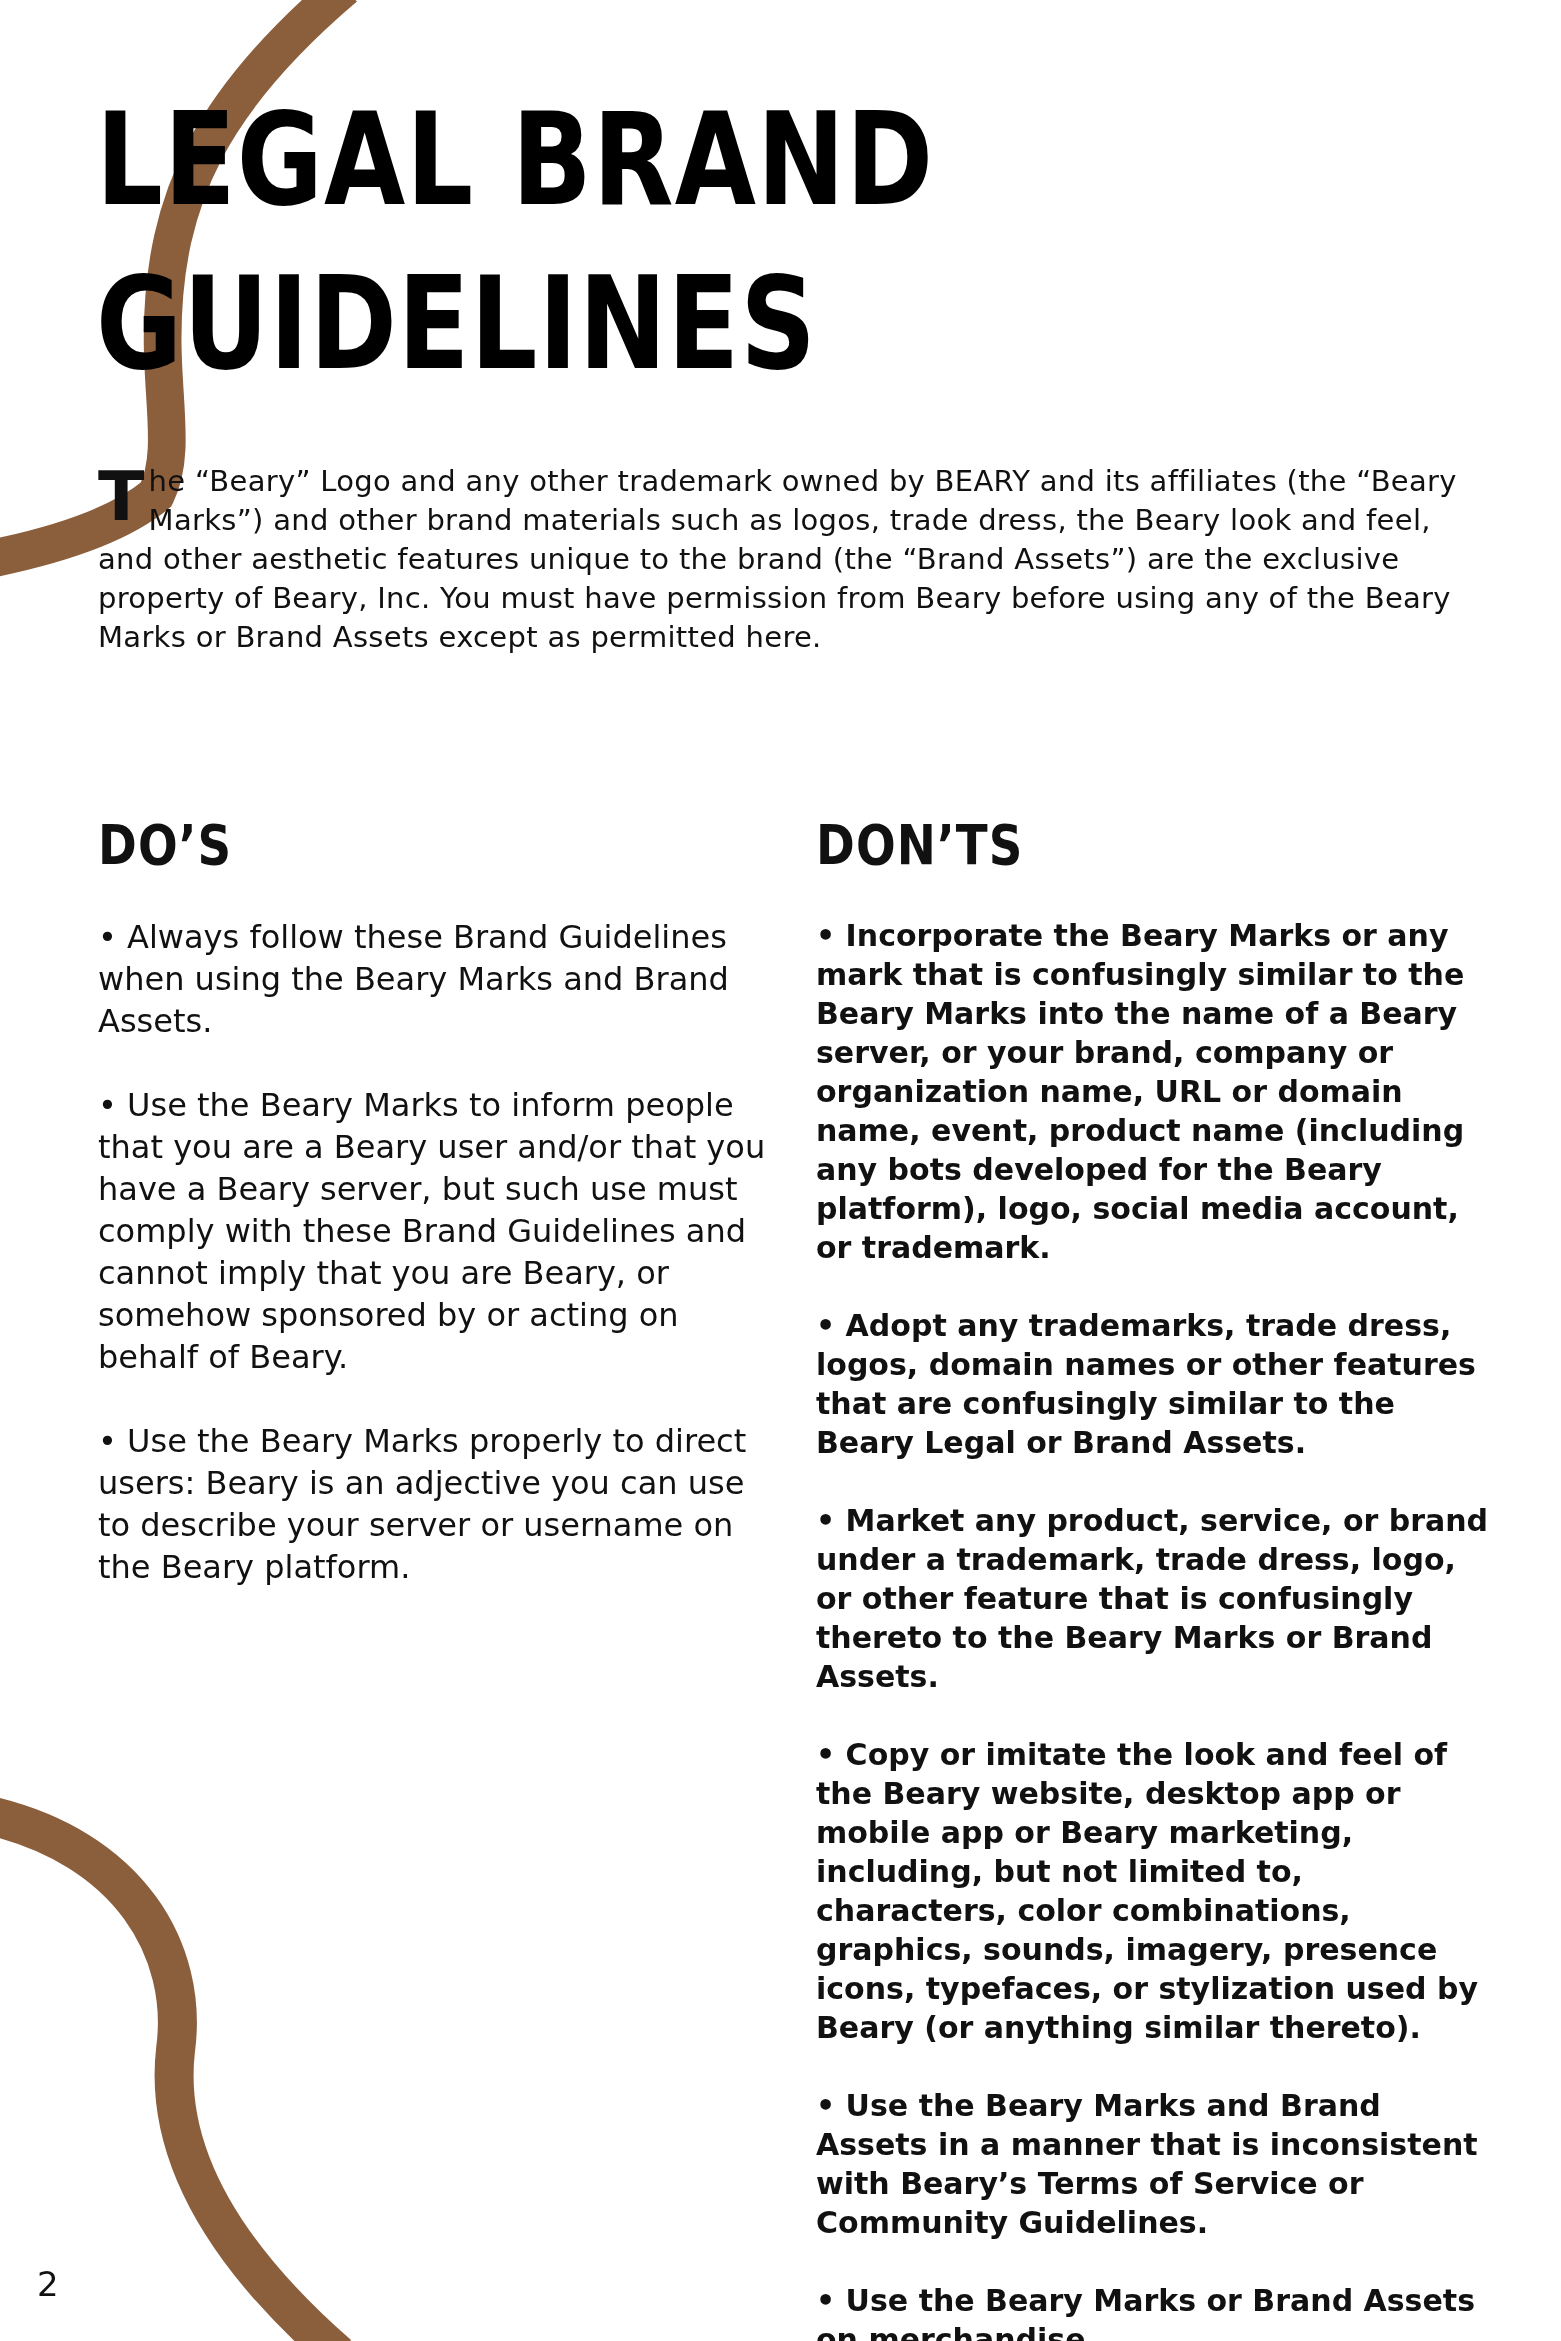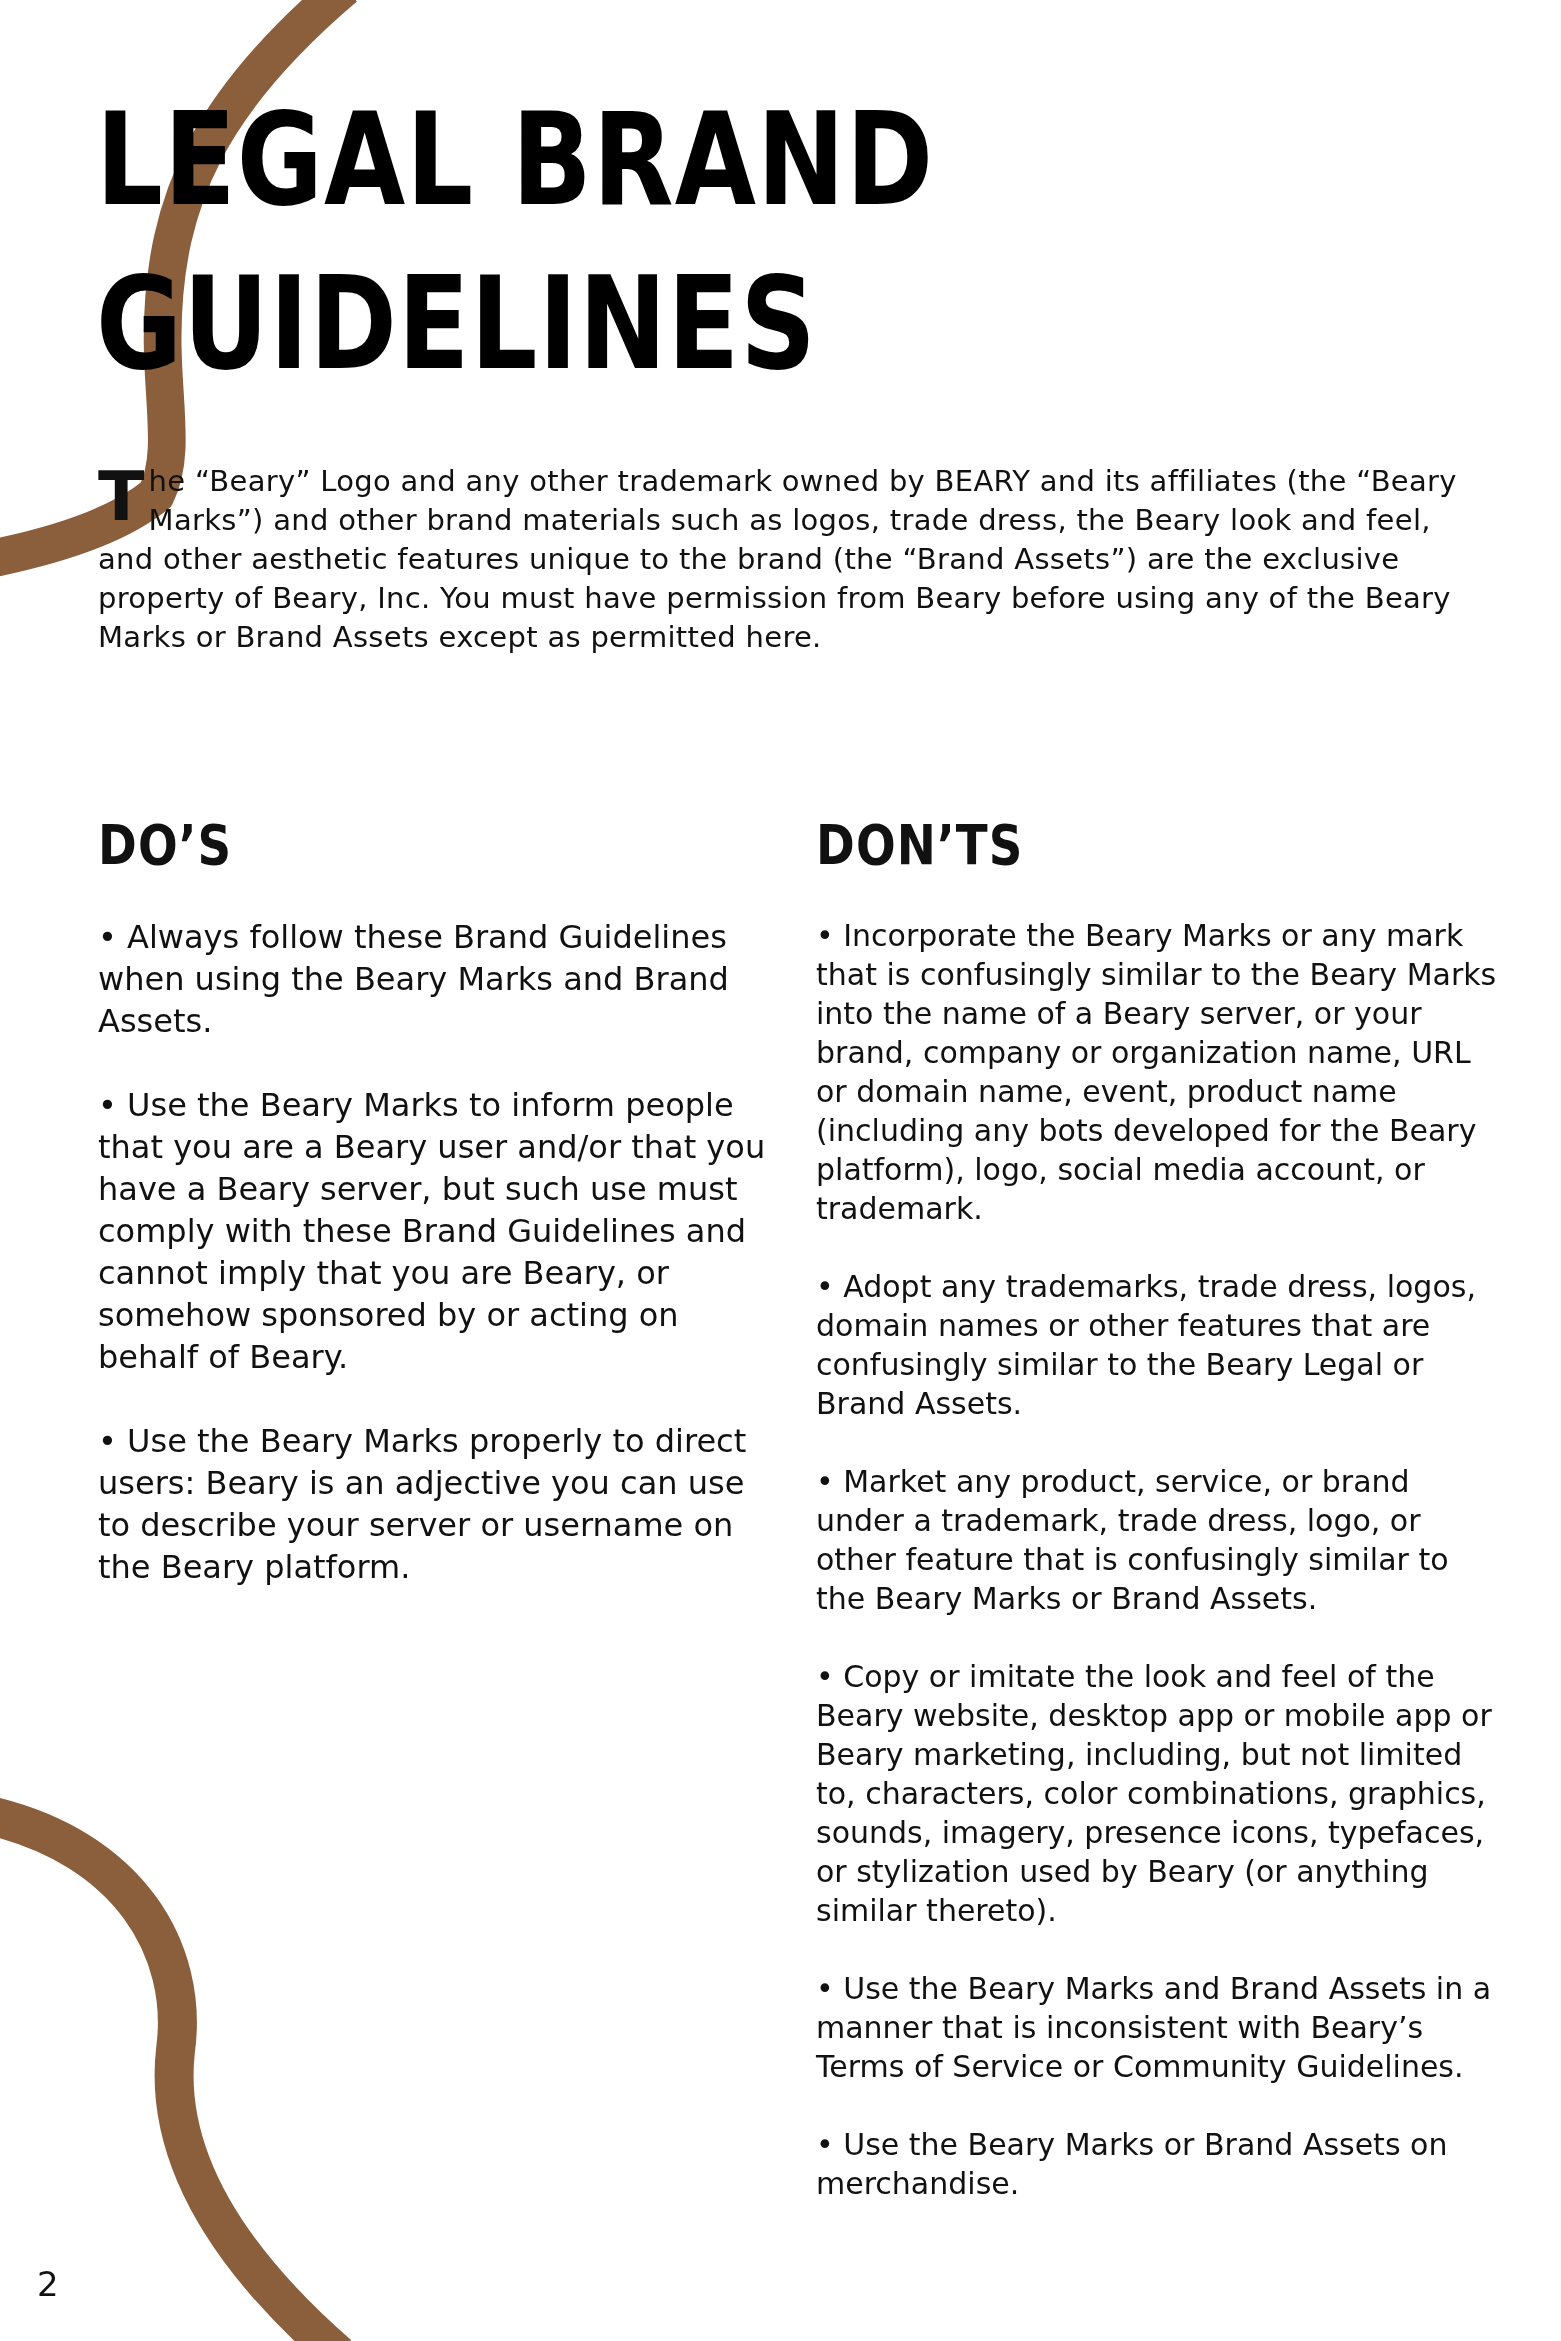--- a/index.html
+++ b/index.html
@@ -12,21 +12,21 @@
            transform: scaleX(0.82); transform-origin: left top; }
   .intro { position: absolute; left: 98px; top: 462px; width: 1373px; margin: 0;
            font-size: 29px; line-height: 39px; letter-spacing: 0.3px; }
   .dropcap { font-weight: 900; font-size: 68px; float: left; line-height: 59px; margin: 5.2px 3.9px 0 0; }
   .col { position: absolute; top: 813px; }
   .col-do { left: 98px; width: 677px; }
   .col-dont { left: 816px; width: 683px; }
   .col h2 { margin: 0 0 39px 0; font-weight: 900; font-size: 55px; text-transform: uppercase;
             transform: scaleX(0.85); transform-origin: left top; letter-spacing: 1.3px; }
   .col-do p { font-size: 32px; line-height: 42px; margin: 6px 0 42px 0; }
-  .col-dont p { font-size: 30px; line-height: 39px; margin: 0 0 39px 0; }
+  .col-dont p { font-size: 30px; line-height: 39px; margin: 0 0 39px 0; font-weight: bold; }
   .page-num { position: absolute; left: 37px; top: 2264px; font-size: 34px; }
 </style>
 </head>
 <body>
 
 <svg class="deco" viewBox="0 0 2400 3600">
   <path d="M 530 -20 C 330 150, 250 300, 250 520 C 250 620, 270 700, 240 760 C 180 810, 80 840, -20 860" fill="none" stroke="#8B5E3C" stroke-width="58"></path>
   <path d="M -20 2790 C 200 2840, 290 3000, 270 3150 C 250 3320, 360 3480, 520 3620" fill="none" stroke="#8B5E3C" stroke-width="60"></path>
 </svg>
 
@@ -43,20 +43,20 @@
   <h2>Do’s</h2>
   <p>• Always follow these Brand Guidelines when using the Beary Marks and Brand Assets.</p>
   <p>• Use the Beary Marks to inform people that you are a Beary user and/or that you have a Beary server, but such use must comply with these Brand Guidelines and cannot imply that you are Beary, or somehow sponsored by or acting on behalf of Beary.</p>
   <p>• Use the Beary Marks properly to direct users: Beary is an adjective you can use to describe your server or username on the Beary platform.</p>
 </section>
 
 <section class="col col-dont">
   <h2>Don’ts</h2>
   <p>• Incorporate the Beary Marks or any mark that is confusingly similar to the Beary Marks into the name of a Beary server, or your brand, company or organization name, URL or domain name, event, product name (including any bots developed for the Beary platform), logo, social media account, or trademark.</p>
   <p>• Adopt any trademarks, trade dress, logos, domain names or other features that are confusingly similar to the Beary Legal or Brand Assets.</p>
-  <p>• Market any product, service, or brand under a trademark, trade dress, logo, or other feature that is confusingly similar to the Beary Marks or Brand Assets.</p>
+  <p>• Market any product, service, or brand under a trademark, trade dress, logo, or other feature that is confusingly thereto to the Beary Marks or Brand Assets.</p>
   <p>• Copy or imitate the look and feel of the Beary website, desktop app or mobile app or Beary marketing, including, but not limited to, characters, color combinations, graphics, sounds, imagery, presence icons, typefaces, or stylization used by Beary (or anything similar thereto).</p>
   <p>• Use the Beary Marks and Brand Assets in a manner that is inconsistent with Beary’s Terms of Service or Community Guidelines.</p>
   <p>• Use the Beary Marks or Brand Assets on merchandise.</p>
 </section>
 
 <div class="page-num">2</div>
 
 
 </body></html>

